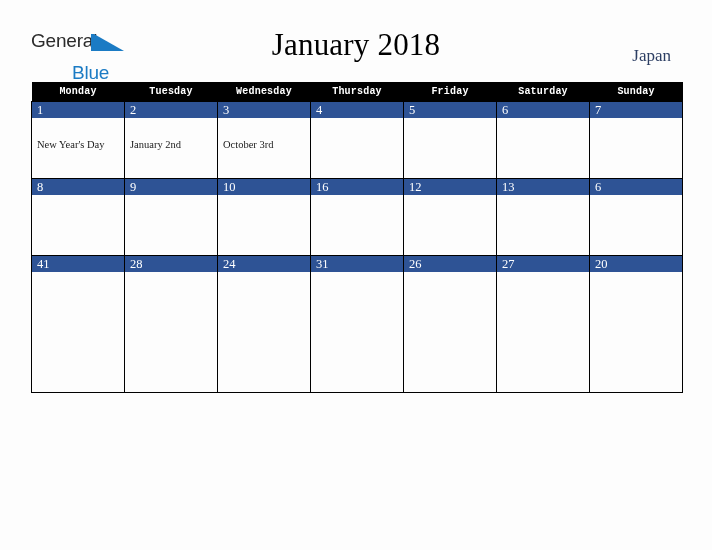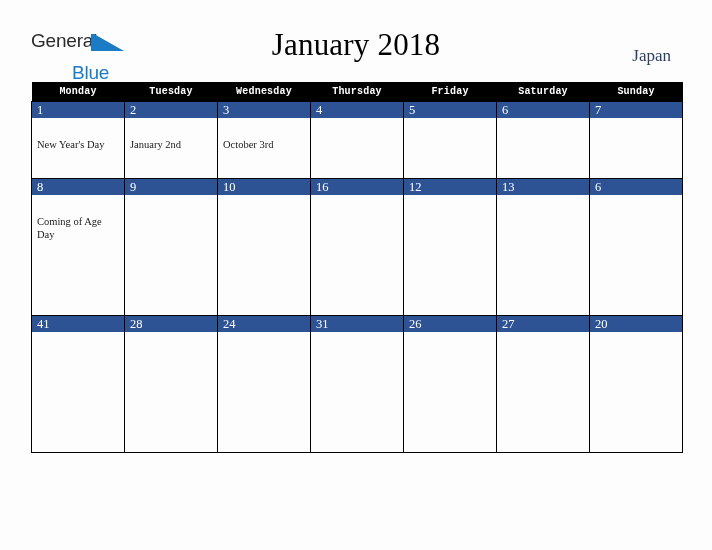--- a/index.html
+++ b/index.html
@@ -259,43 +259,20 @@
             </td>
             <td>
               <span class="date-num">13</span>
             </td>
             <td>
               <span class="date-num">6</span>
             </td>
           </tr>
           <tr class="body-row">
             <td>
-              <span class="event-text">Coming of Age Day</span>
-            </td>
-            <td>
-              <span class="event-text"></span>
-            </td>
-            <td>
-              <span class="event-text"></span>
-            </td>
-            <td>
-              <span class="event-text"></span>
-            </td>
-            <td>
-              <span class="event-text"></span>
-            </td>
-            <td>
-              <span class="event-text"></span>
-            </td>
-            <td>
-              <span class="event-text"></span>
-            </td>
-          </tr>
-          <tr class="body-row">
-            <td>
               <span class="event-text"></span>
             </td>
             <td>
               <span class="event-text"></span>
             </td>
             <td>
               <span class="event-text"></span>
             </td>
             <td>
               <span class="event-text"></span>

